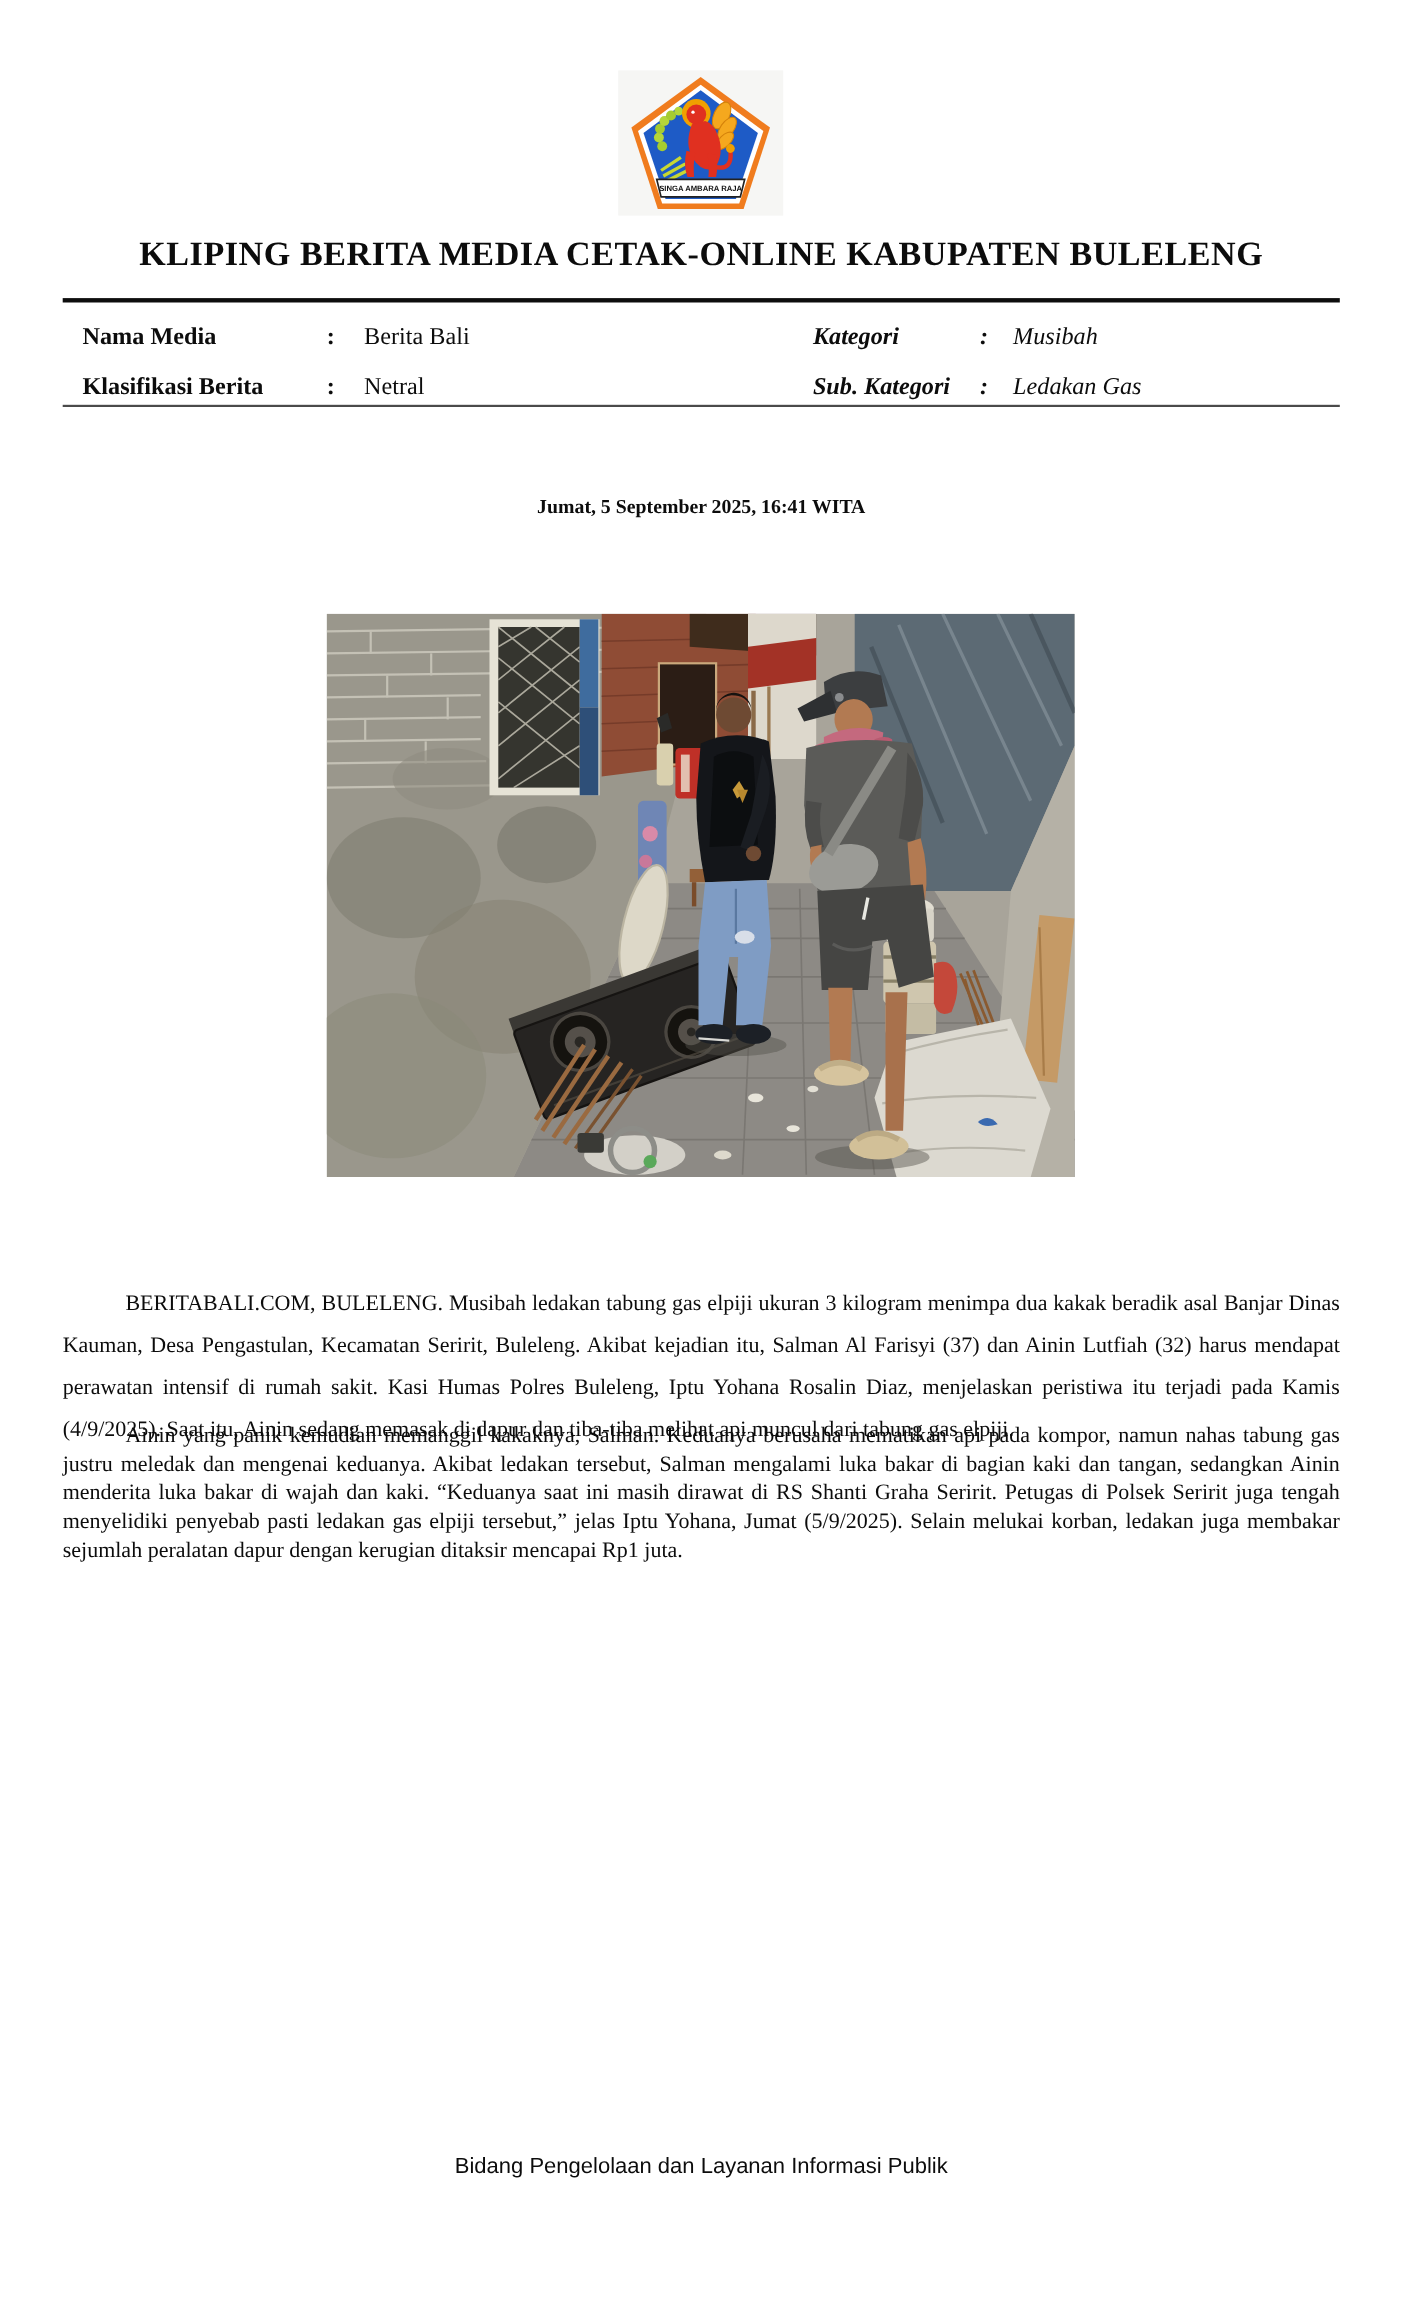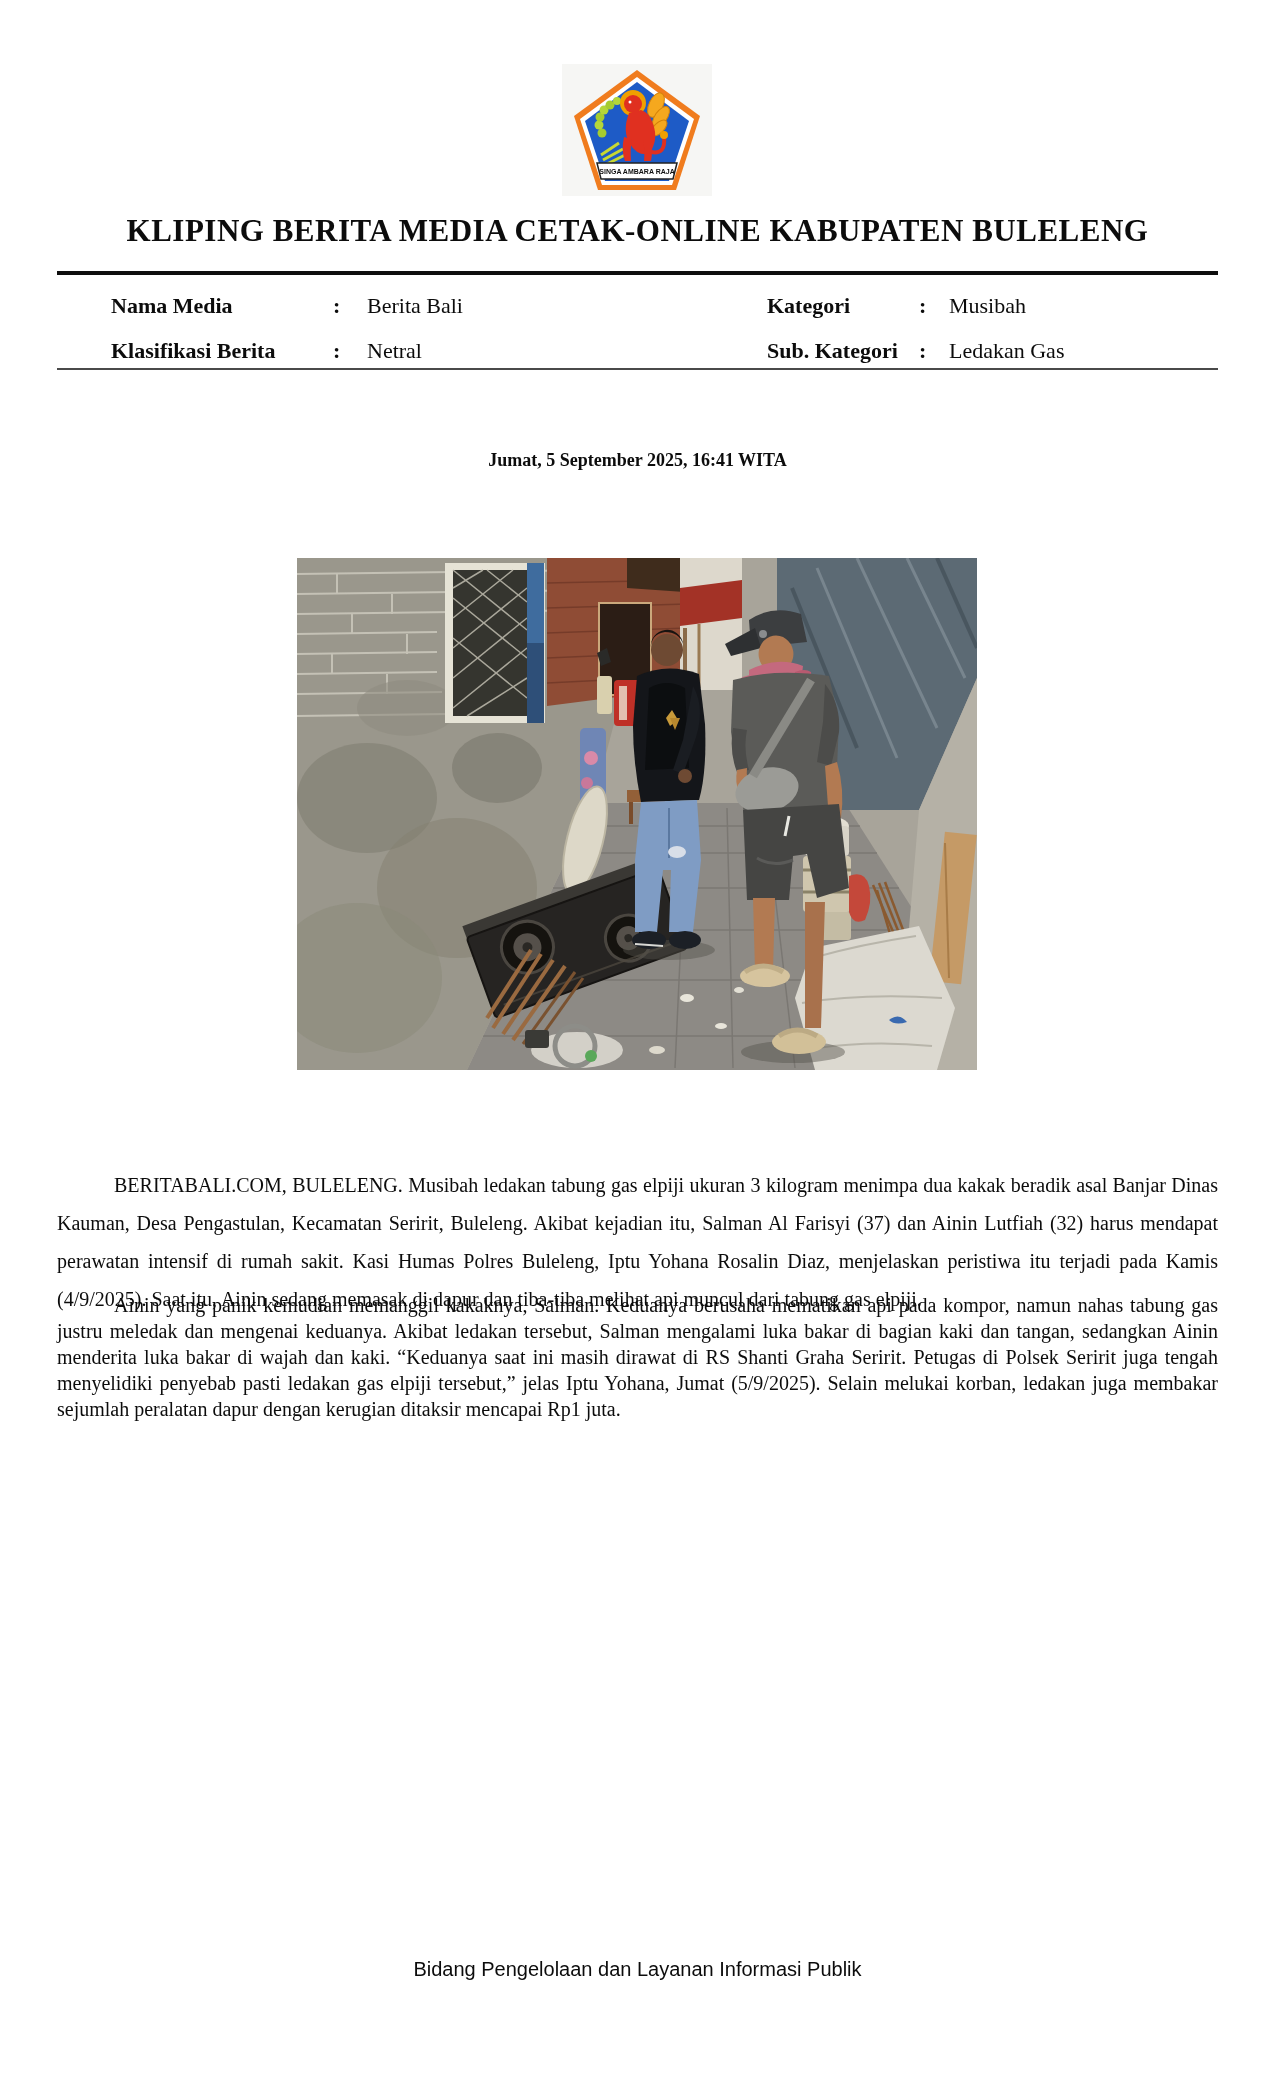--- a/index.html
+++ b/index.html
@@ -9,23 +9,23 @@
   .center-x{left:0;width:1275px;text-align:center;}
   .logo-box{top:64px;left:562px;width:150px;height:132px;background:#f6f6f4;
             display:flex;align-items:center;justify-content:center;}
   .doc-title{top:213px;font-size:31px;font-weight:bold;letter-spacing:.5px;}
   .rule-thick{top:271px;left:57px;width:1161px;height:4px;background:#0e0e0e;}
   .rule-thin{top:368px;left:57px;width:1161px;height:2px;background:#4a4a4a;}
   .meta{top:283px;left:57px;width:1161px;font-size:22px;}
   .meta-row{display:flex;height:45px;align-items:center;}
   .cell{display:flex;align-items:baseline;}
   .cell-left{width:620px;padding-left:18px;box-sizing:border-box;}
-  .cell-right{margin-left:90px;flex:1;}
+  .cell-right{margin-left:62px;flex:1;font-style:italic;}
   .lbl{font-weight:bold;}
-  .cell-left .lbl{width:222px;margin-left:36px;}
+  .cell-left .lbl{width:222px;}
   .cell-right .lbl{width:152px;}
   .colon{font-weight:bold;width:34px;}
   .cell-right .colon{width:30px;}
   .article-title{top:412px;font-size:27px;font-weight:bold;}
   .article-date{top:450px;font-size:18px;font-weight:bold;}
   .photo{top:558px;left:297px;width:680px;height:512px;}
   .photo svg{display:block;}
   .body-text{left:57px;width:1161px;text-align:justify;text-indent:57px;
              font-size:20px;line-height:38px;margin:0;}
   .p1{top:1166px;}

